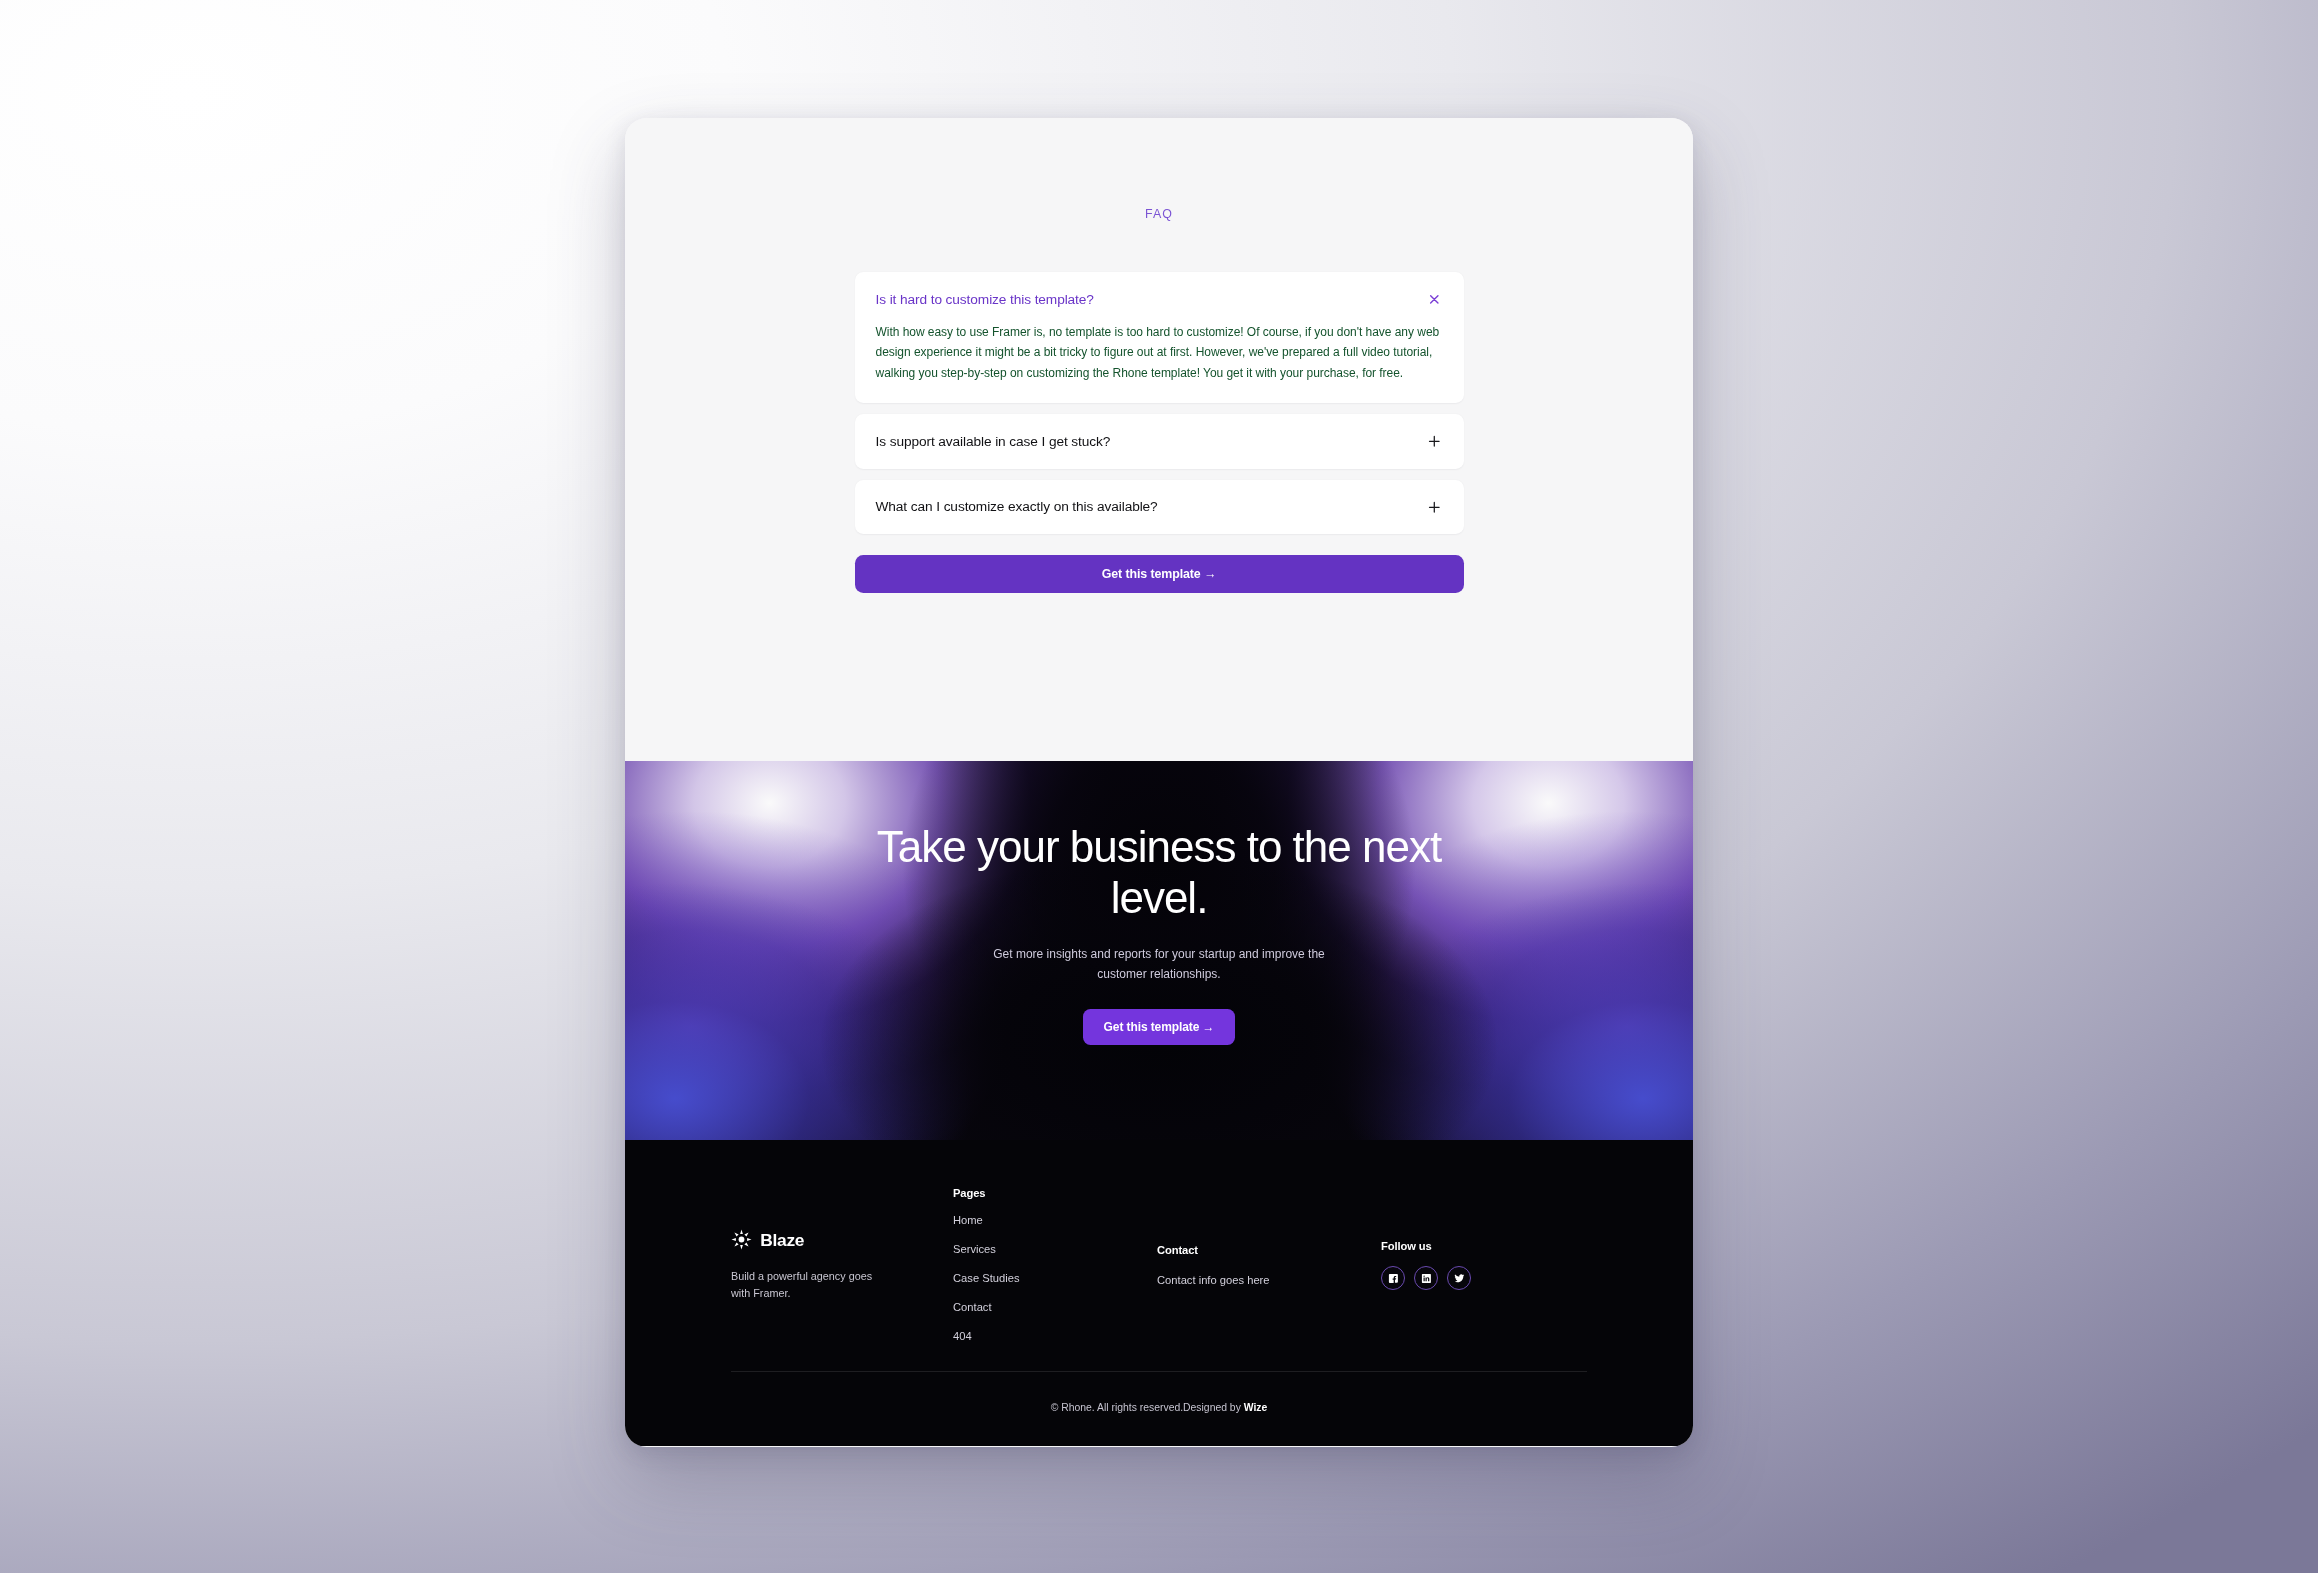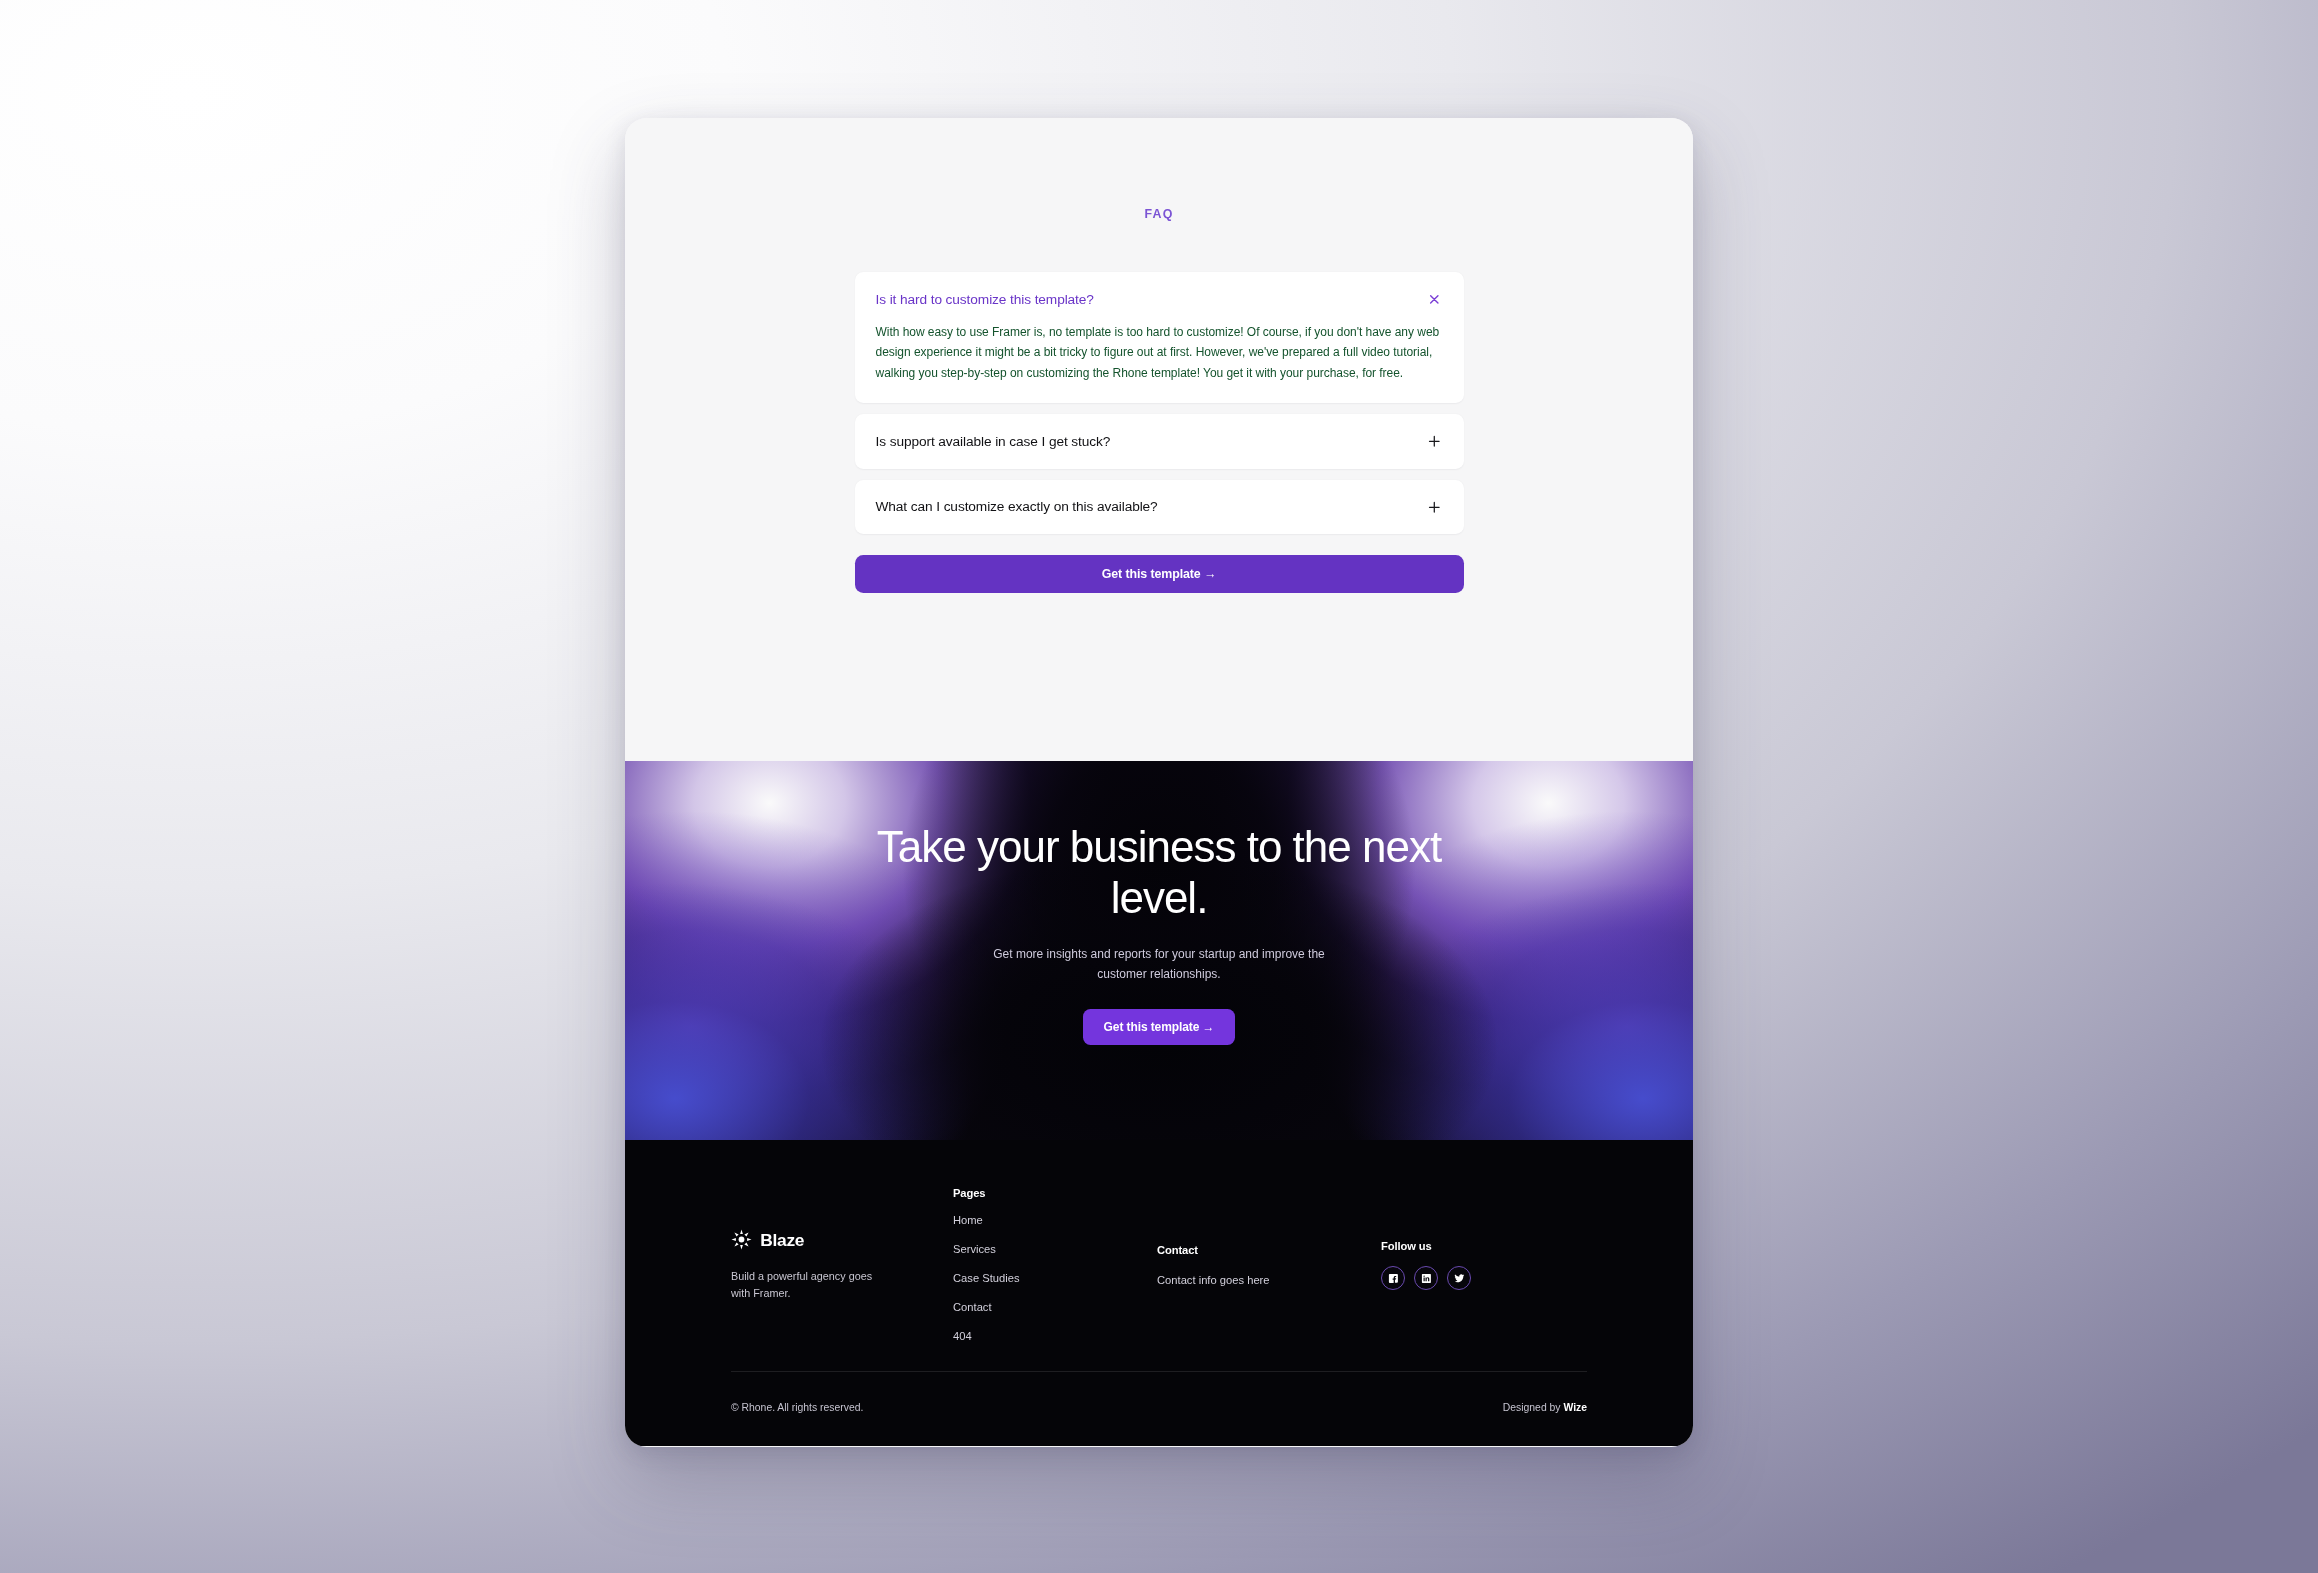--- a/index.html
+++ b/index.html
@@ -36,21 +36,21 @@
     background: #f6f6f7;
     padding-top: 89px;
     padding-bottom: 8.3px;
     height: 643px;
   }
 
   .faq-eyebrow {
     text-align: center;
     color: #7b54d4;
     font-size: 12.4px;
-    font-weight: 700;
+    font-weight: 400;
     letter-spacing: 1.1px;
   }
 
   .faq-title {
     text-align: center;
     color: #0c0c10;
     font-size: 44px;
     line-height: 1.16;
     font-weight: 400;
     letter-spacing: -1.1px;
@@ -287,21 +287,21 @@
     height: 0.8px;
     background: rgba(255,255,255,0.10);
   }
   .footer-bottom {
     position: absolute;
     left: 106px;
     right: 106px;
     bottom: 33px;
     display: flex;
     align-items: center;
-    justify-content: space-between;
+    justify-content: center;
     color: #c6c4d0;
     font-size: 10.4px;
   }
   .designed strong { color: #ffffff; font-weight: 700; }
 </style>
 </head>
 <body>
 
 <div class="page-card">
 

